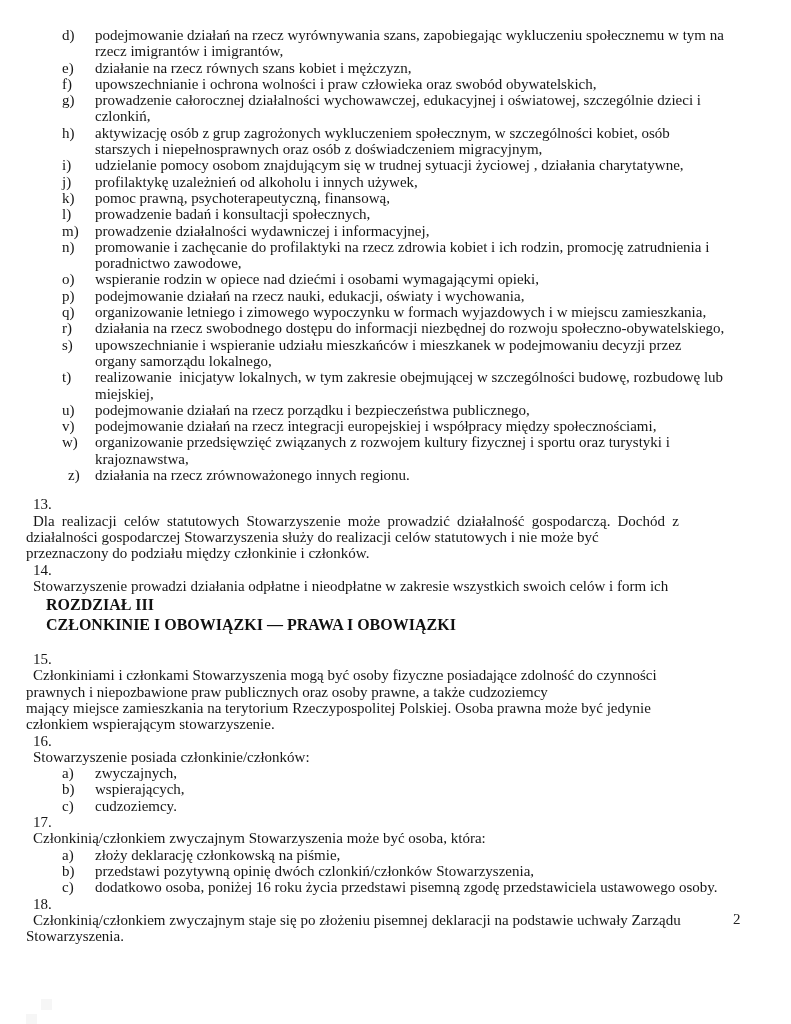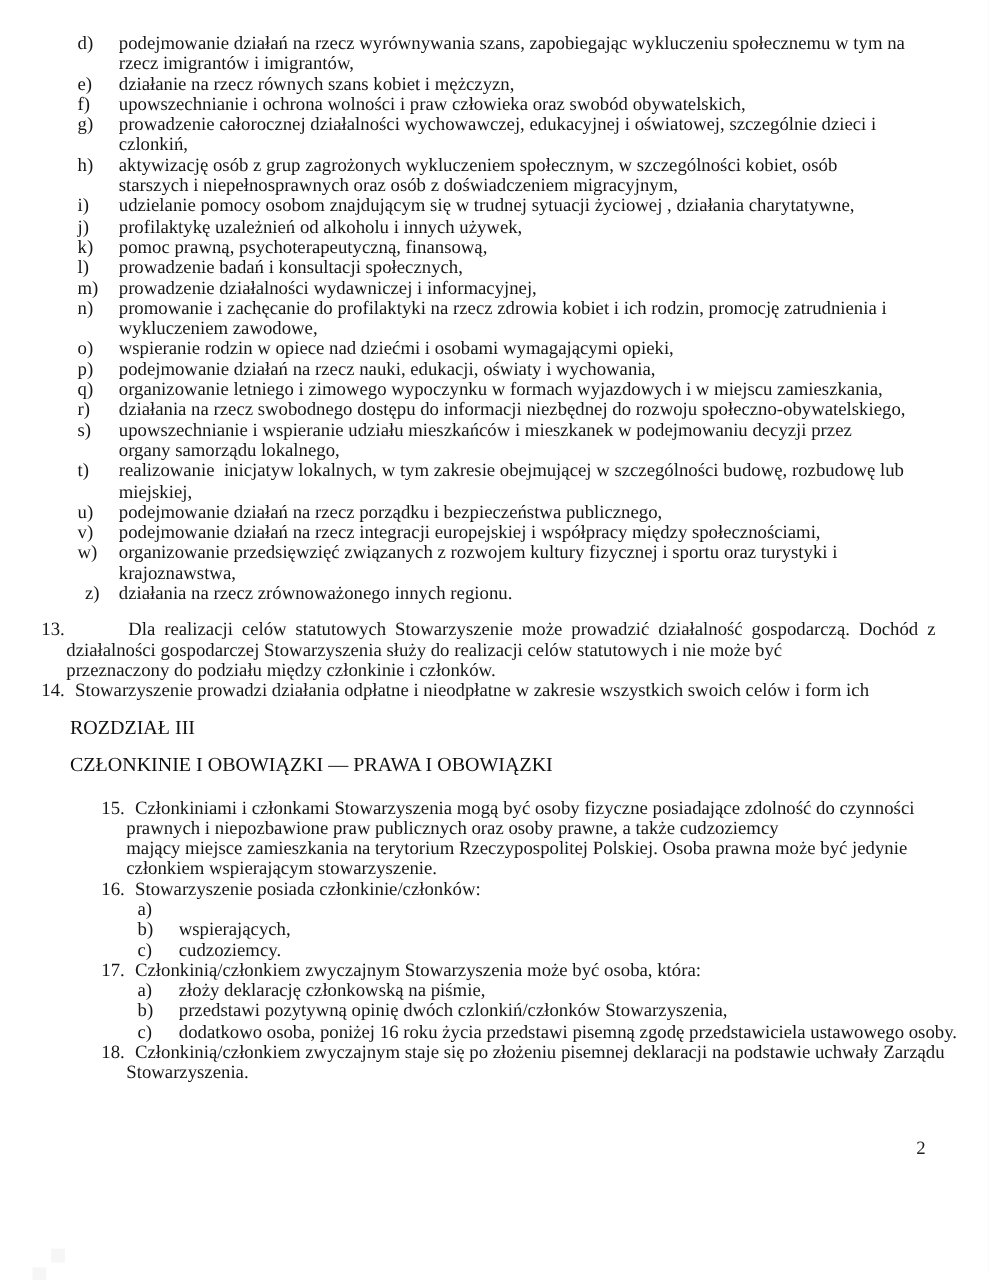--- a/index.html
+++ b/index.html
@@ -21,38 +21,38 @@
   .item .marker { flex: 0 0 auto; }
   .item .body { flex: 1 1 auto; min-width: 0; }
   .line { white-space: pre; }
   
   .l1 { padding-left: 62px; }
   .l1 .marker { width: 33px; }
   
   .l1.z { padding-left: 68px; }
   .l1.z .marker { width: 27px; }
   
-  .n1 { padding-left: 33px; }
+  .n1 { padding-left: 33px; flex-direction: column; }
   .n1 .marker { width: 27px; }
   .n1 .body .line + .line { margin-left: -7px; }
   
   .line.stretch { word-spacing: 3.4px; text-align: center; }
   .block-numbered-1 { margin-top: 13px; }
   h2.heading {
-    margin: 12px;
+    margin: 2px;
     font-size: 16px;
     line-height: 18px;
-    font-weight: normal;
+    font-weight: bold;
     padding-left: 44px;
     color: #111111;
     white-space: pre;
   }
   .chapter-heading { margin-top: 15px; }
   .section-heading { margin-top: 12px; }
-  .block-numbered-2 { margin-top: 17px; margin-left: 48px; }
+  .block-numbered-2 { margin-top: 17px; }
   .page-number {
     position: absolute;
     top: 911px;
     left: 733px;
     font-size: 15px;
     color: #222222;
   }
   .scan-artifact {
     position: absolute;
     width: 11px;
@@ -128,21 +128,21 @@
         <div class="item l1">
           <span class="marker">m)</span>
           <span class="body">
             <div class="line">prowadzenie działalności wydawniczej i informacyjnej,</div>
           </span>
         </div>
         <div class="item l1">
           <span class="marker">n)</span>
           <span class="body">
             <div class="line">promowanie i zachęcanie do profilaktyki na rzecz zdrowia kobiet i ich rodzin, promocję zatrudnienia i</div>
-            <div class="line">wykluczeniem zawodowe,</div>
+            <div class="line">poradnictwo zawodowe,</div>
           </span>
         </div>
         <div class="item l1">
           <span class="marker">o)</span>
           <span class="body">
             <div class="line">wspieranie rodzin w opiece nad dziećmi i osobami wymagającymi opieki,</div>
           </span>
         </div>
         <div class="item l1">
           <span class="marker">p)</span>
@@ -231,20 +231,23 @@
           </span>
         </div>
         <div class="item n1">
           <span class="marker">16.</span>
           <span class="body">
             <div class="line">Stowarzyszenie posiada członkinie/członków:</div>
           </span>
         </div>
         <div class="item l1">
           <span class="marker">a)</span>
+          <span class="body">
+            <div class="line">zwyczajnych,</div>
+          </span>
         </div>
         <div class="item l1">
           <span class="marker">b)</span>
           <span class="body">
             <div class="line">wspierających,</div>
           </span>
         </div>
         <div class="item l1">
           <span class="marker">c)</span>
           <span class="body">

